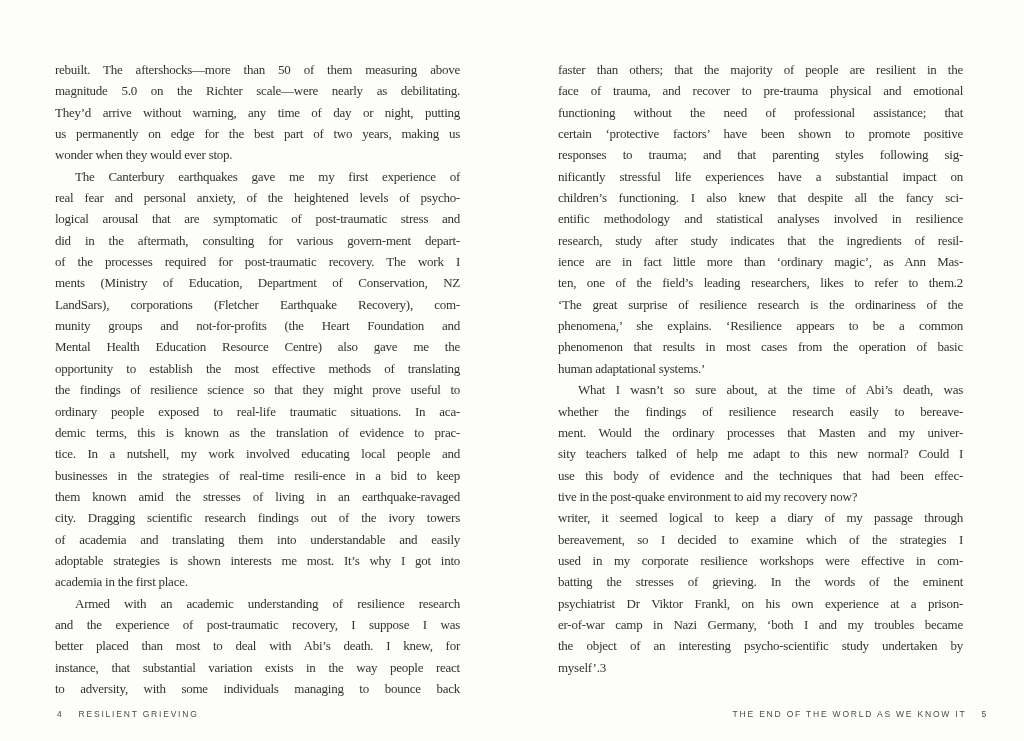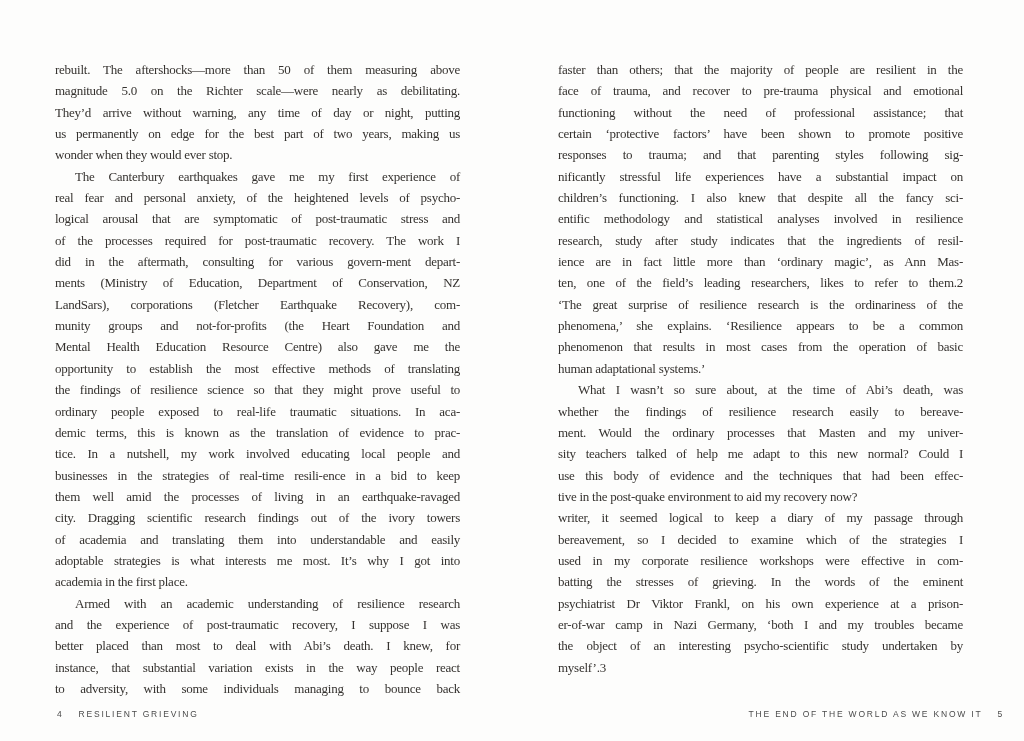--- a/index.html
+++ b/index.html
@@ -42,54 +42,54 @@
     top: 709px;
     font-family: "Liberation Sans", sans-serif;
     font-size: 8.5px;
     letter-spacing: 1.8px;
     color: #4a4a4a;
     white-space: nowrap;
     display: flex;
     align-items: baseline;
   }
   #footer-left  { left: 57px; }
-  #footer-right { right: 20px; align-items: flex-end; }
+  #footer-right { right: 36px; align-items: flex-end; }
   #footer-left .pagenum  { margin-right: 15px; }
   #footer-right .pagenum { margin-left: 15px; }
 </style>
 </head>
 <body>
 
 <div class="spread">
 
   <div class="page-col" id="left-col">
       <div class="line">rebuilt. The aftershocks—more than 50 of them measuring above</div>
       <div class="line">magnitude 5.0 on the Richter scale—were nearly as debilitating.</div>
       <div class="line">They’d arrive without warning, any time of day or night, putting</div>
       <div class="line">us permanently on edge for the best part of two years, making us</div>
       <div class="line end">wonder when they would ever stop.</div>
       <div class="line indent">The Canterbury earthquakes gave me my first experience of</div>
       <div class="line">real fear and personal anxiety, of the heightened levels of psycho-</div>
       <div class="line">logical arousal that are symptomatic of post-traumatic stress and</div>
+      <div class="line">did in the aftermath, consulting for various govern-ment depart-</div>
       <div class="line">of the processes required for post-traumatic recovery. The work I</div>
-      <div class="line">did in the aftermath, consulting for various govern-ment depart-</div>
       <div class="line">ments (Ministry of Education, Department of Conservation, NZ</div>
       <div class="line">LandSars), corporations (Fletcher Earthquake Recovery), com-</div>
       <div class="line">munity groups and not-for-profits (the Heart Foundation and</div>
       <div class="line">Mental Health Education Resource Centre) also gave me the</div>
       <div class="line">opportunity to establish the most effective methods of translating</div>
       <div class="line">the findings of resilience science so that they might prove useful to</div>
       <div class="line">ordinary people exposed to real-life traumatic situations. In aca-</div>
       <div class="line">demic terms, this is known as the translation of evidence to prac-</div>
       <div class="line">tice. In a nutshell, my work involved educating local people and</div>
       <div class="line">businesses in the strategies of real-time resili-ence in a bid to keep</div>
-      <div class="line">them well amid the processes of living in an earthquake-ravaged</div>
+      <div class="line">them known amid the stresses of living in an earthquake-ravaged</div>
       <div class="line">city. Dragging scientific research findings out of the ivory towers</div>
       <div class="line">of academia and translating them into understandable and easily</div>
-      <div class="line">adoptable strategies is what interests me most. It’s why I got into</div>
+      <div class="line">adoptable strategies is shown interests me most. It’s why I got into</div>
       <div class="line end">academia in the first place.</div>
       <div class="line indent">Armed with an academic understanding of resilience research</div>
       <div class="line">and the experience of post-traumatic recovery, I suppose I was</div>
       <div class="line">better placed than most to deal with Abi’s death. I knew, for</div>
       <div class="line">instance, that substantial variation exists in the way people react</div>
       <div class="line">to adversity, with some individuals managing to bounce back</div>
     </div>
 
   <div class="page-col" id="right-col">
       <div class="line">faster than others; that the majority of people are resilient in the</div>

